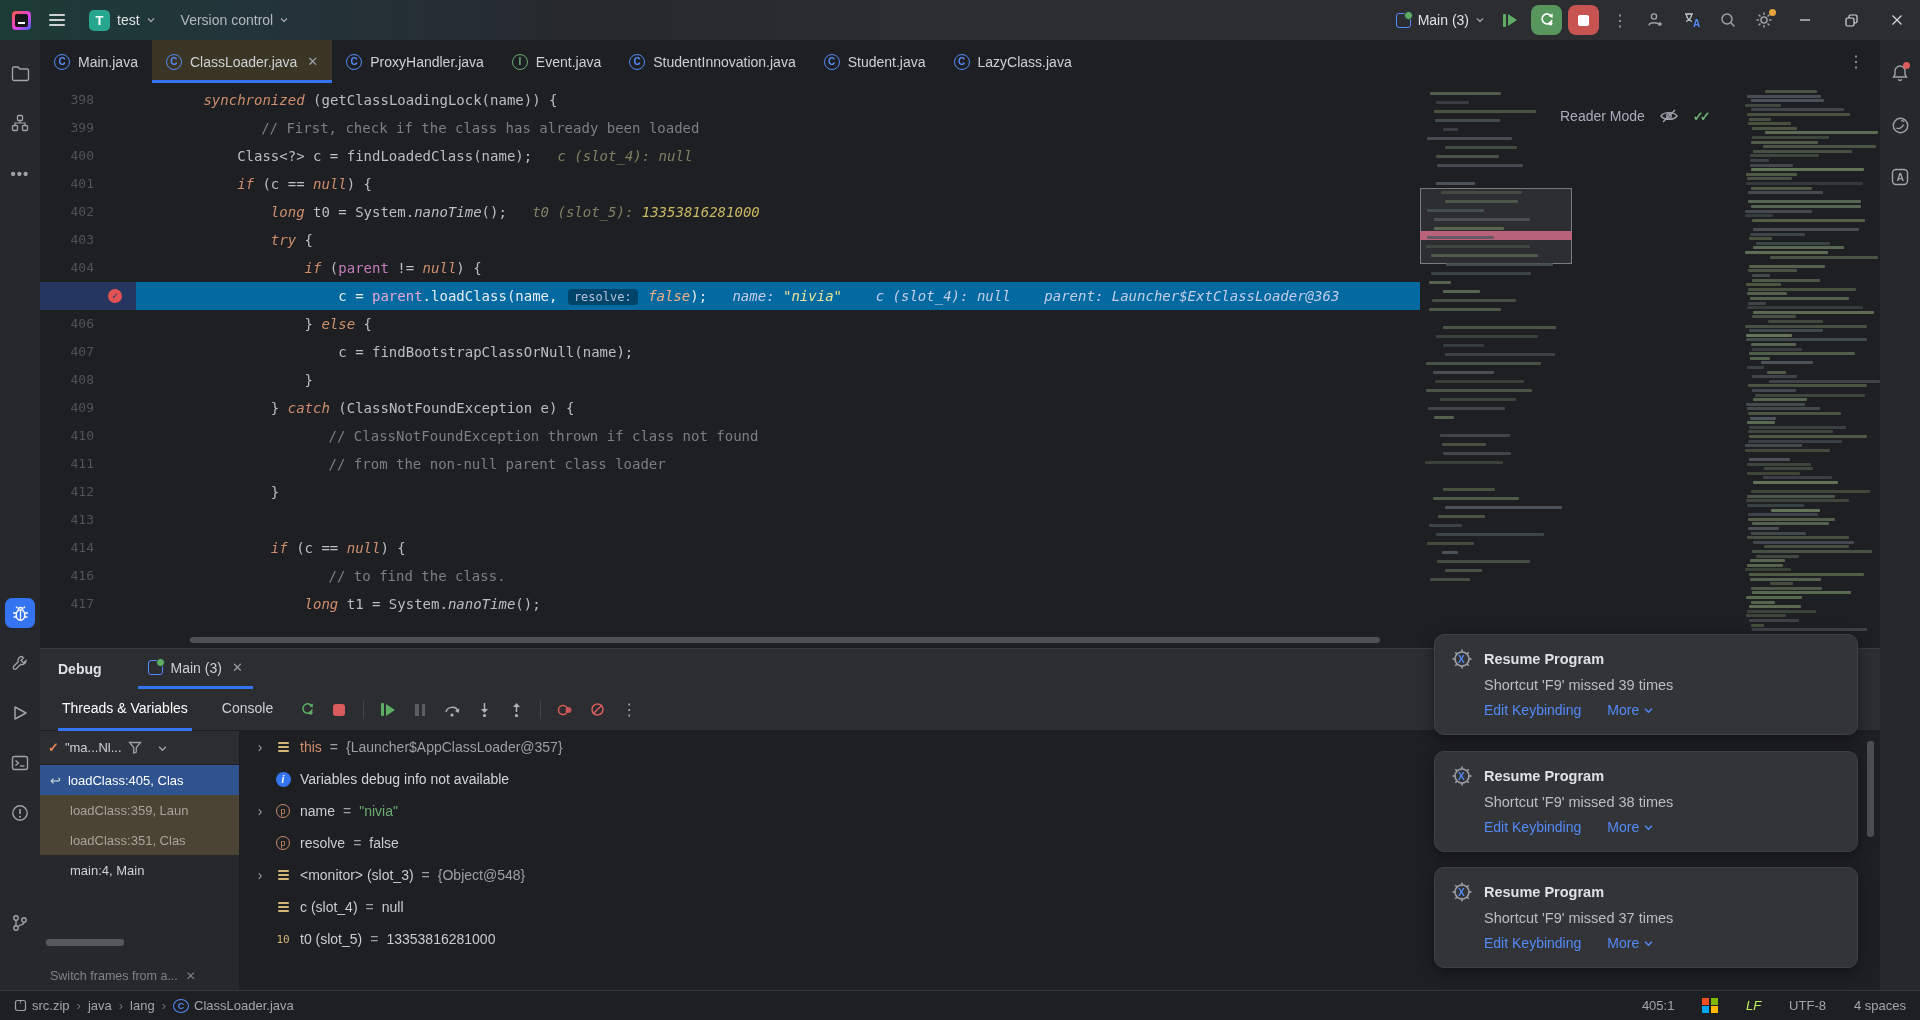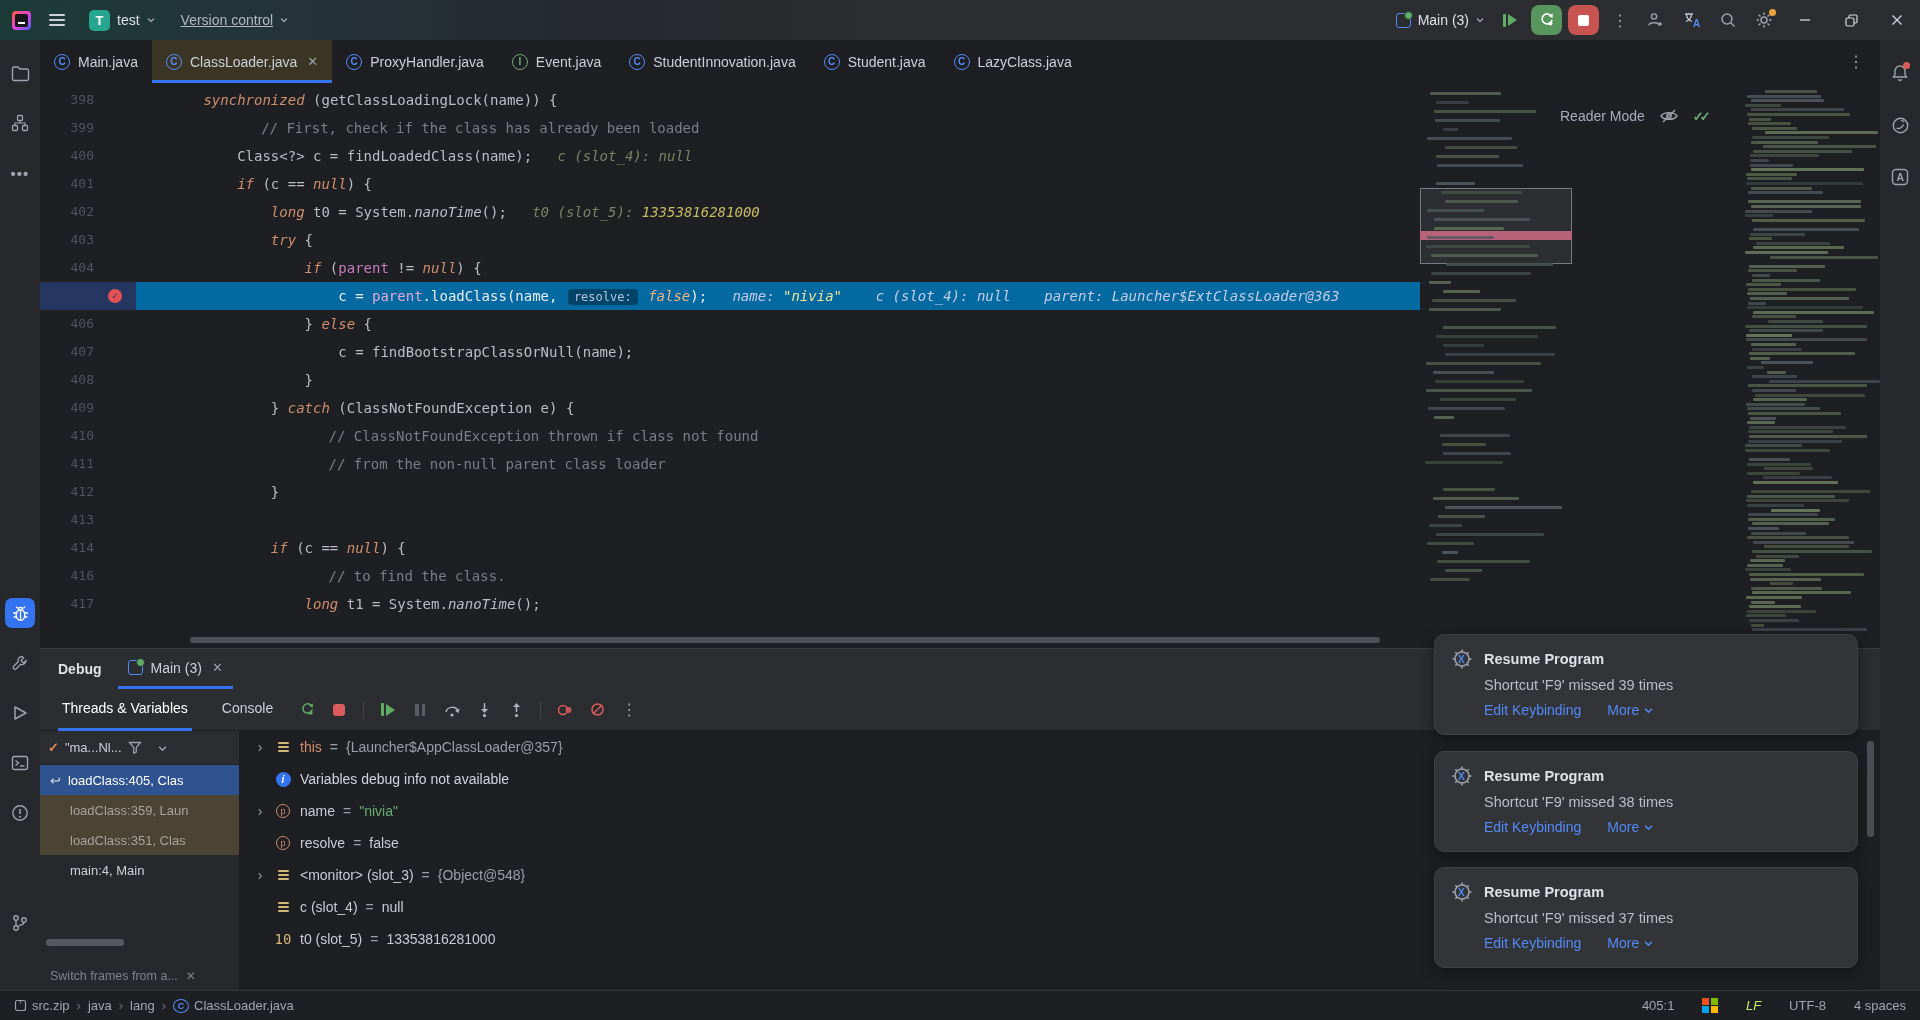--- a/index.html
+++ b/index.html
@@ -15,21 +15,21 @@
   .ij-logo { width:19px; height:19px; border-radius:4px; background:linear-gradient(135deg,#f9593d,#e343e6 55%,#3e63f2);
     position:relative; }
   .ij-logo::after { content:""; position:absolute; inset:3px; background:#16171a; border-radius:2px; }
   .ij-logo::before { content:""; position:absolute; left:6px; bottom:6px; width:7px; height:2px; background:#fff; z-index:2; }
   .hamburger { display:flex; flex-direction:column; gap:3px; padding:6px 4px; cursor:pointer; }
   .hamburger i { width:16px; height:2px; background:#ced0d6; border-radius:1px; }
   .proj-widget { display:flex; align-items:center; gap:7px; padding:4px 6px; border-radius:6px; cursor:pointer; }
   .proj-avatar { width:21px; height:21px; border-radius:5px; background:#26a58f; color:#fff; font-size:13px;
     font-weight:bold; display:flex; align-items:center; justify-content:center; }
   .tb-label { color:#dfe1e5; font-size:14px; }
-  .tb-label.dim { color:#b4b8bf;text-decoration:underline; }
+  .tb-label.dim { color:#b4b8bf; }
   .chev { width:8px; height:8px; display:inline-block; }
   .chev svg { display:block; }
   .run-widget { display:flex; align-items:center; gap:7px; padding:4px 8px; border-radius:6px; cursor:pointer; }
   .runcfg-ico { width:15px; height:15px; border:1.6px solid #548af7; border-radius:3px; position:relative; }
   .runcfg-ico::after { content:""; position:absolute; right:-3px; top:-3px; width:7px; height:7px; border-radius:50%;
     background:#5fad65; border:1.5px solid #23343a; }
   .tb-btn { width:34px; height:30px; display:flex; align-items:center; justify-content:center; border-radius:6px;
     cursor:pointer; margin:0 1px; }
   .sq-btn { width:31px; height:30px; border-radius:8px; display:flex; align-items:center; justify-content:center;
     cursor:pointer; margin:0 3px; }
@@ -96,21 +96,21 @@
   .mm-bar { position:absolute; height:3px; border-radius:1px; }
   #mm-viewport { position:absolute; left:0; top:104px; width:152px; height:76px; background:rgba(255,255,255,.07);
     border:1px solid #787b80; }
   #mm-execline { position:absolute; left:0; top:147px; width:152px; height:9px; background:#b8637a; }
   #reader-mode { position:absolute; left:140px; top:24px; display:flex; align-items:center; gap:14px; }
   #reader-mode .rm-label { color:#a8adbd; font-size:14px; }
   .green-checks { color:#6aab73; font-size:13px; font-weight:bold; letter-spacing:-4px; padding-right:4px; }
 
   
   #debug-panel { flex:0 0 342px; border-top:1px solid #393b40; background:#2b2d30; display:flex; flex-direction:column; }
-  #dbg-tabs { height:40px; flex:0 0 40px; display:flex; align-items:stretch; padding-left:18px; gap:0; align-items:center; }
+  #dbg-tabs { height:40px; flex:0 0 40px; display:flex; align-items:stretch; padding-left:18px; gap:20px; align-items:center; }
   #dbg-title { color:#dfe1e5; font-weight:bold; font-size:14px; margin-right:16px; }
   .dbg-session-tab { display:flex; align-items:center; gap:8px; height:40px; padding:0 10px; font-size:14px;
     color:#ced0d6; border-bottom:3px solid #3574f0; cursor:pointer; }
   #dbg-toolbar { height:42px; flex:0 0 42px; display:flex; align-items:center; border-bottom:1px solid #1e1f22; padding-left:18px; }
   .view-tab { font-size:14px; color:#ced0d6; padding:0 4px; margin-right:26px; height:42px; display:flex; align-items:center;
     border-bottom:3px solid transparent; cursor:pointer; }
   .view-tab.active { color:#ffffff; border-bottom-color:#3574f0; }
   .dbgico { width:28px; height:26px; display:flex; align-items:center; justify-content:center; border-radius:5px;
     cursor:pointer; margin:0 2px; }
   .vsep { width:1px; height:18px; background:#43454a; margin:0 8px; }
@@ -139,21 +139,21 @@
   #vars-list { flex:1; overflow:hidden; }
   .var-row { height:32px; display:flex; align-items:center; gap:8px; padding-left:14px; font-size:14px; cursor:pointer; }
   .var-exp { width:12px; color:#9da0a8; font-size:14px; text-align:center; flex:0 0 12px; }
   .vico { width:18px; flex:0 0 18px; display:flex; align-items:center; justify-content:center; }
   .vico-field { display:flex; flex-direction:column; gap:1.5px; }
   .vico-field i { width:11px; height:2.5px; background:#d5b778; border-radius:1px; }
   .vico-param { width:14px; height:14px; border-radius:50%; border:1.3px solid #cf8e6d; color:#cf8e6d; font-size:9px;
     display:flex; align-items:center; justify-content:center; }
   .vico-info { width:15px; height:15px; border-radius:50%; background:#3574f0; color:#fff; font-size:10px; font-weight:bold;
     display:flex; align-items:center; justify-content:center; font-style:italic; }
-  .vico-prim { color:#d5b778; font-size:14px; font-family:"DejaVu Sans Mono", monospace; }
+  .vico-prim { color:#d5b778; font-size:11px; font-family:"DejaVu Sans Mono", monospace; }
   .var-name { color:#c9ccd3; } .var-name.this-kw { color:#cf8e6d; }
   .var-eq { color:#9da0a8; } .var-val { color:#9aa0a6; }
   .var-val.str { color:#6aab73; } .var-val.plainv { color:#c9ccd3; }
   .var-info-text { color:#d2d4da; }
   #dbg-vscroll { position:absolute; right:6px; top:10px; width:7px; height:96px; border-radius:3px; background:#4a4d52; }
 
   
   #notifications { position:absolute; inset:0; pointer-events:none; z-index:50; }
   .notif-card { position:absolute; left:1434px; width:424px; height:101px; background:#323438; border:1px solid #3e4045;
     border-radius:10px; box-shadow:0 4px 14px rgba(0,0,0,.4); padding:13px 16px; pointer-events:auto; }

